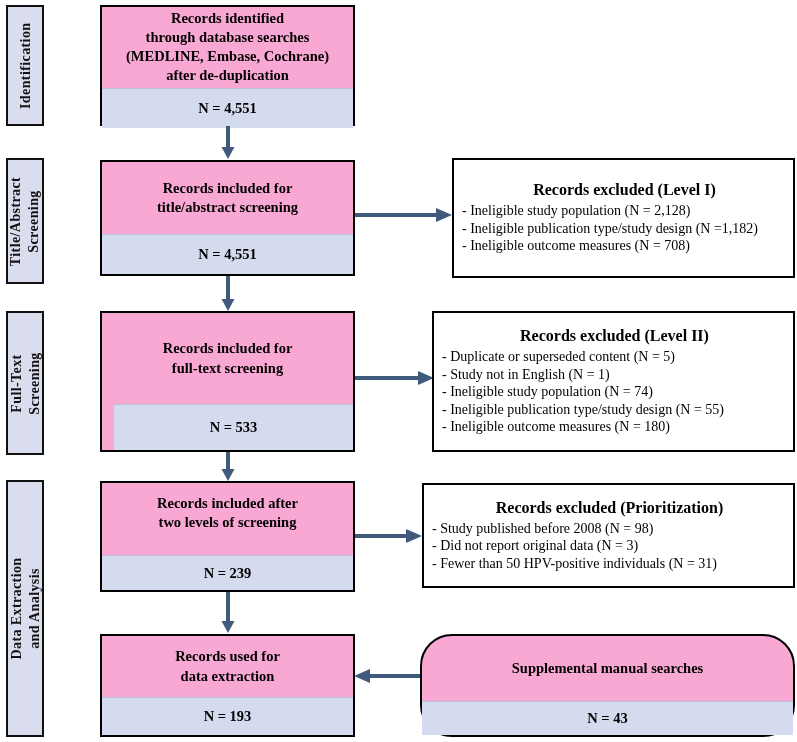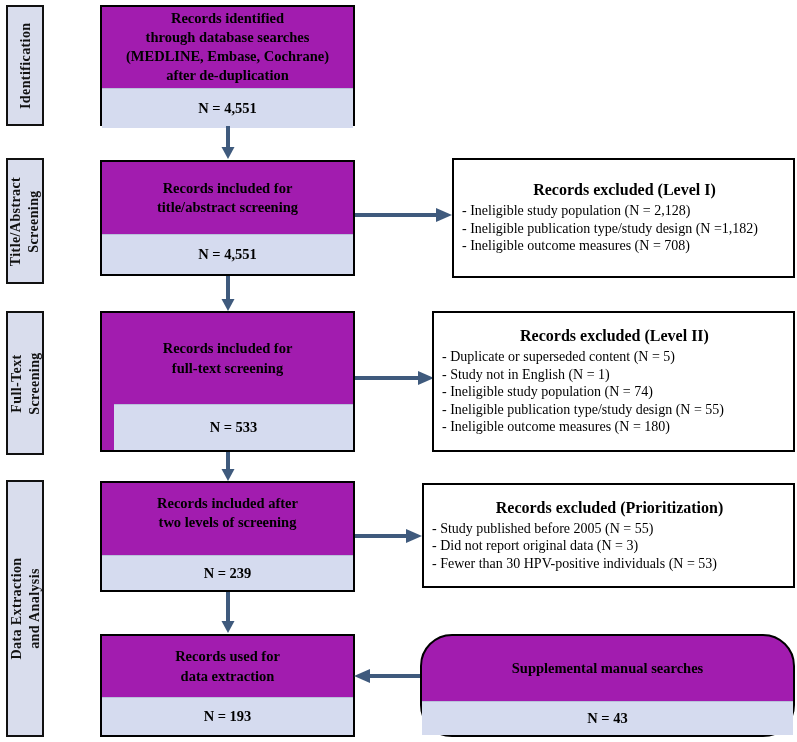--- a/index.html
+++ b/index.html
@@ -34,21 +34,21 @@
     font-weight: bold;
     font-size: 14px;
     line-height: 1.25;
     letter-spacing: 0.4px;
     text-align: center;
     color: #111111;
   }
   
   .flow-box {
     position: absolute;
-    background: #a21caf;
+    background: #f9a8d4;
     border: 2px solid #000000;
     box-sizing: border-box;
     display: flex;
     flex-direction: column;
   }
   .flow-body {
     flex: 1 1 auto;
     display: flex;
     flex-direction: column;
     align-items: center;
@@ -213,23 +213,23 @@
   <div class="arrow" style="left:355px; top:526px; width:68px; height:20px;">
     <svg width="68" height="20" viewBox="0 0 68 20">
       <line x1="0" y1="10" x2="54" y2="10" stroke="#3f5a7d" stroke-width="4"></line>
       <polygon points="67,10 51,3 51,17" fill="#3f5a7d"></polygon>
     </svg>
   </div>
 
   <div class="excl-box" style="left:422px; top:483px; width:373px; height:105px;">
     <div class="excl-title">Records excluded (Prioritization)</div>
     <ul class="excl-list">
-      <li>- Study published before 2005 (N = 55)</li>
+      <li>- Study published before 2008 (N = 98)</li>
       <li>- Did not report original data (N = 3)</li>
-      <li>- Fewer than 30 HPV-positive individuals (N = 53)</li>
+      <li>- Fewer than 50 HPV-positive individuals (N = 31)</li>
     </ul>
   </div>
 
   <div class="arrow" style="left:218px; top:592px; width:20px; height:42px;">
     <svg width="20" height="42" viewBox="0 0 20 42">
       <line x1="10" y1="0" x2="10" y2="31" stroke="#3f5a7d" stroke-width="4"></line>
       <polygon points="10,41 3.5,29 16.5,29" fill="#3f5a7d"></polygon>
     </svg>
   </div>
 

